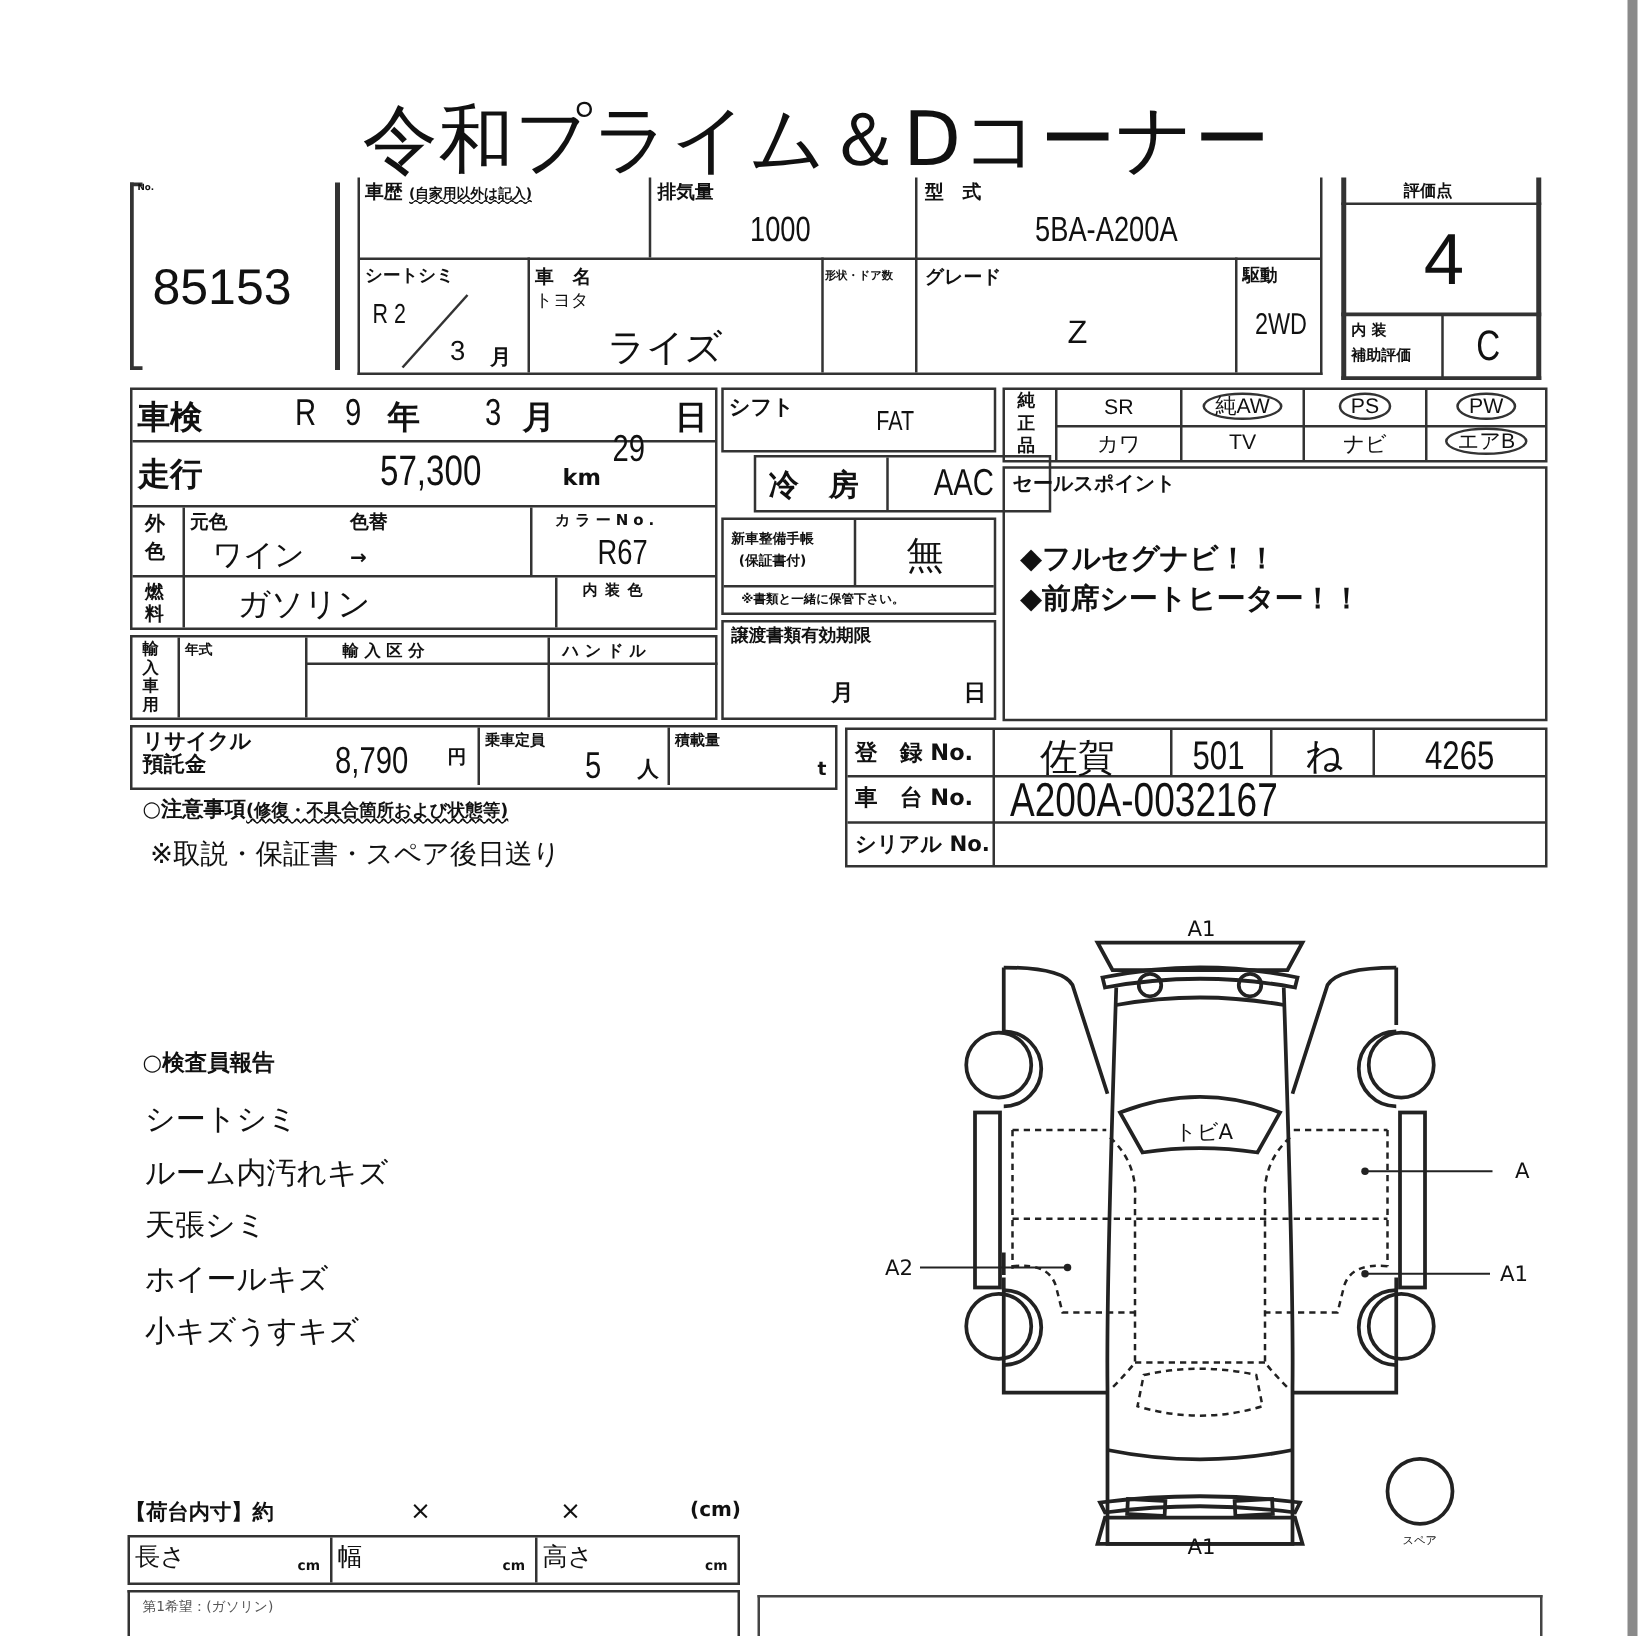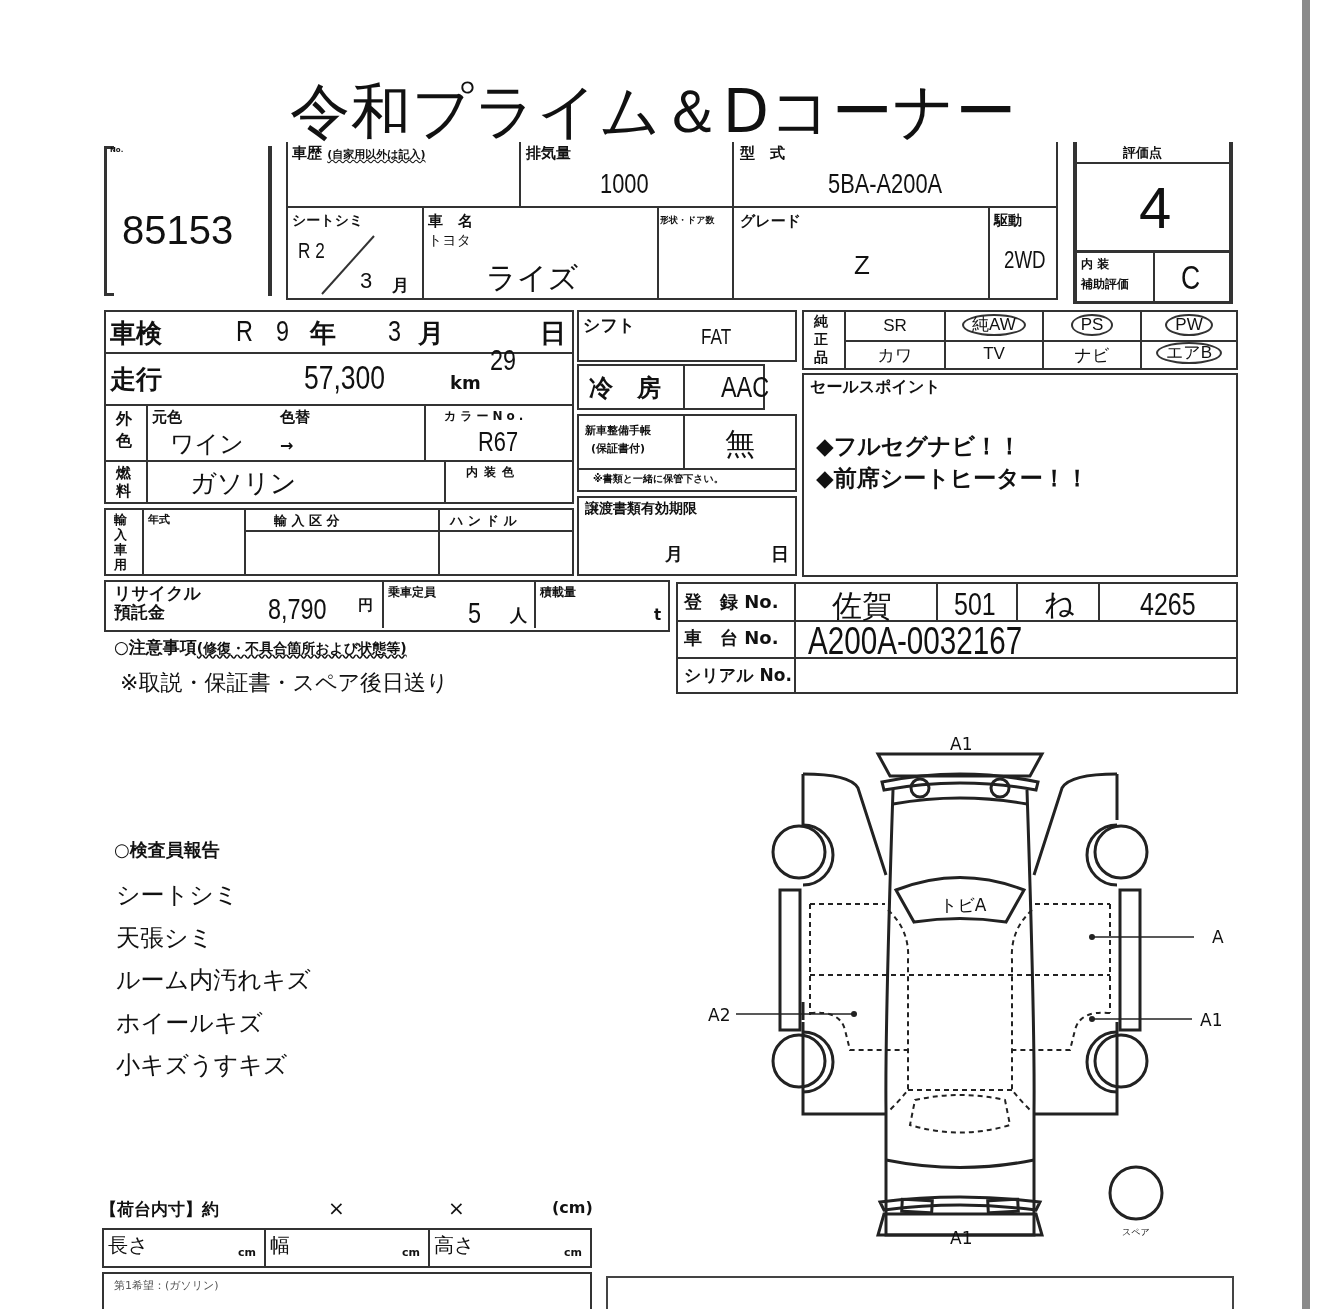--- a/index.html
+++ b/index.html
@@ -119,21 +119,21 @@
   <div class="lbl" style="left:8px;top:2px;font-size:13px;width:16px;white-space:normal;line-height:15px;">輸入車用</div>
   <div class="lbl" style="left:42px;top:2px;font-size:11px;">年式</div>
   <div class="lbl" style="left:168px;top:2px;font-size:13px;">輸 入 区 分</div>
   <div class="lbl" style="left:344px;top:2px;font-size:13px;">ハ ン ド ル</div>
 </div>
 
 <div class="box" style="left:577px;top:310px;width:220px;height:52px;">
   <div class="lbl" style="left:4px;top:2px;font-size:17px;">シフト</div>
   <div class="val" style="left:122px;top:12px;font-size:22px;"><span class="cond">FAT</span></div>
 </div>
-<div class="box" style="left:577px;top:364px;width:188px;height:46px;">
+<div class="box" style="left:603px;top:364px;width:238px;height:46px;">
   <div class="ln" style="left:104px;top:0;width:2px;height:42px;"></div>
   <div class="lbl" style="left:10px;top:6px;font-size:24px;">冷　房</div>
   <div class="val" style="left:142px;top:4px;font-size:30px;"><span class="cond">AAC</span></div>
 </div>
 <div class="box" style="left:577px;top:414px;width:220px;height:78px;">
   <div class="ln" style="left:104px;top:0;width:2px;height:52px;"></div>
   <div class="ln" style="left:0;top:52px;width:216px;height:2px;"></div>
   <div class="lbl" style="left:6px;top:6px;font-size:11px;white-space:pre;text-align:center;line-height:18px;">新車整備手帳
 (保証書付)</div>
   <div class="abs" style="left:146px;top:8px;font-size:30px;">無</div>
@@ -198,22 +198,22 @@
   <div class="val" style="left:130px;top:36px;font-size:38px;"><span class="cond">A200A-0032167</span></div>
   <div class="lbl" style="left:6px;top:80px;font-size:17px;">シリアル No.</div>
 </div>
 
 <div class="abs" style="left:114px;top:636px;font-size:17px;font-weight:bold;"><span>○注意事項</span><span style="font-size:14px;text-decoration:underline wavy;">(修復・不具合箇所および状態等)</span></div>
 <div class="abs" style="left:120px;top:668px;font-size:22px;">※取説・保証書・スペア後日送り</div>
 
 <div class="abs" style="left:114px;top:838px;font-size:18px;font-weight:bold;">○検査員報告</div>
 <div class="abs" style="left:116px;top:874px;font-size:24px;line-height:42.5px;">
   <div>シートシミ</div>
+  <div>ルーム内汚れキズ</div>
   <div>天張シミ</div>
-  <div>ルーム内汚れキズ</div>
   <div>ホイールキズ</div>
   <div>小キズうすキズ</div>
 </div>
 
 <svg class="abs" style="left:700px;top:730px;" width="540" height="520" fill="none" stroke="#222" stroke-width="3">
 
   <path d="M178 24 L342 24 L330 46 L190 46 Z"></path>
   <path d="M182 52 Q260 36 338 52 L336 60 Q260 46 184 60 Z"></path>
   <circle cx="220" cy="58" r="9"></circle>
     <circle cx="300" cy="58" r="9"></circle>

